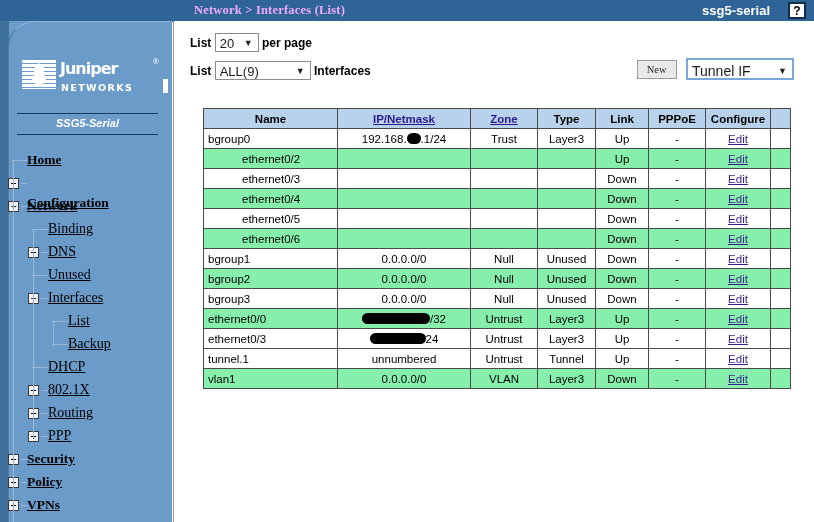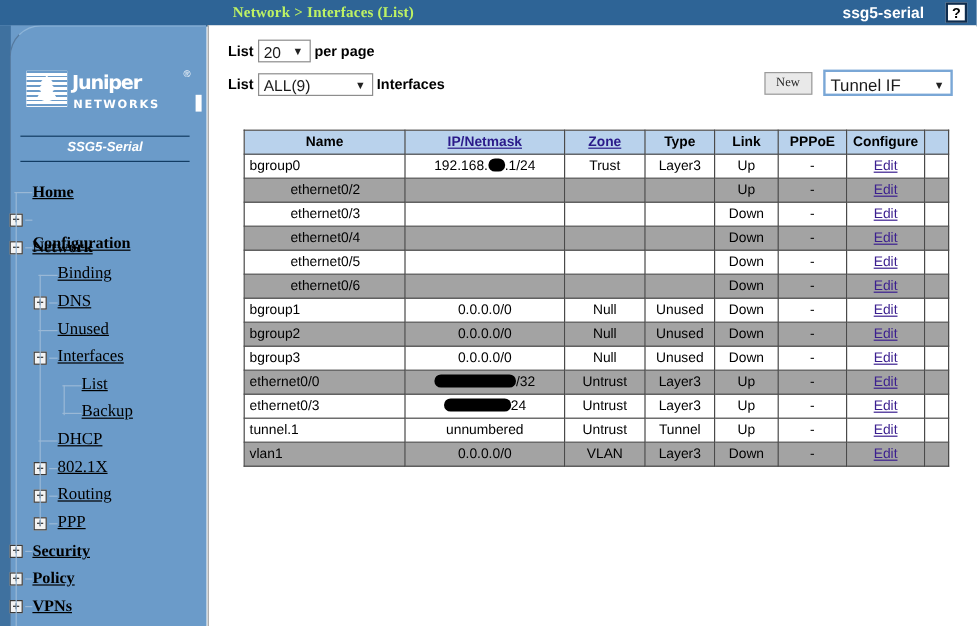--- a/index.html
+++ b/index.html
@@ -13,21 +13,21 @@
   #app{position:relative;width:814px;height:522px;}
 
   
   .topbar{
     position:absolute;left:0;top:0;width:814px;height:21px;
     background:#2e6496;
     border-bottom:1px solid #1d4870;
   }
   .topbar-title{
     position:absolute;left:194px;top:3px;
-    color:#bef264;font-weight:bold;font-size:12.5px;
+    color:#f0abfc;font-weight:bold;font-size:12.5px;
     font-family:"Liberation Serif", serif;
     letter-spacing:.2px;white-space:nowrap;
   }
   .topbar-device{
     position:absolute;right:44px;top:3px;
     color:#ffffff;font-weight:bold;font-size:13px;
     font-family:"Liberation Sans", sans-serif;
     white-space:nowrap;
   }
   .help-btn{
@@ -184,21 +184,21 @@
     background:#b9d2ec;
     font-weight:bold;font-size:11.5px;color:#000000;
     text-align:center;
   }
   th .hdrlink{
     color:#2a1a8a;text-decoration:underline;cursor:pointer;
   }
   td.c-name{text-align:left;}
   td.c-name.indent{text-align:left;padding-left:38px;}
   td.c-ip,td.c-zone,td.c-type,td.c-link,td.c-pppoe,td.c-cfg{text-align:center;}
-  tr.alt td{background:#a3a3a3;margin-top:30px;}
+  tr.alt td{background:#86efac;margin-top:30px;}
   tr.norm td{background:#ffffff;}
   a.editlink{
     color:#3b1f8f;text-decoration:underline;cursor:pointer;font-size:11.5px;
   }
   .redact{
     display:inline-block;background:#000000;height:11px;
     border-radius:6px;vertical-align:-1px;
   }
   .w-name{width:134px;}
   .w-ip{width:133px;}

